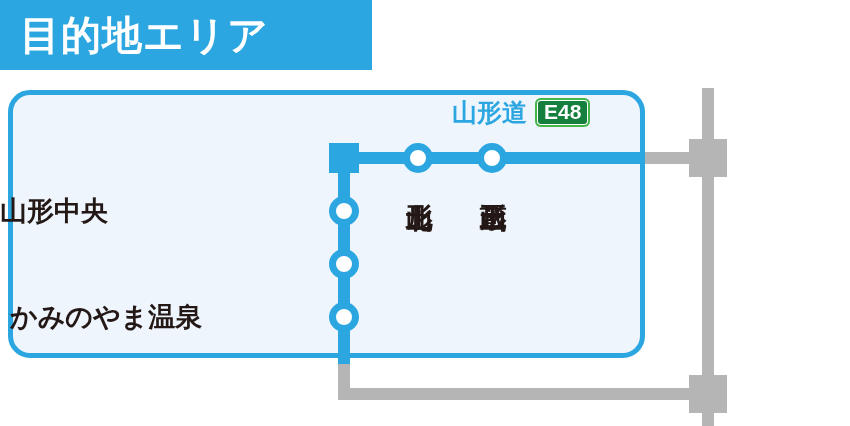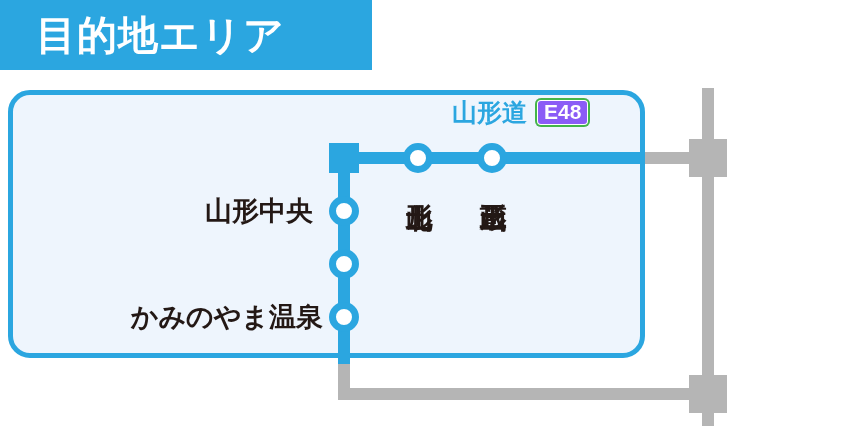--- a/index.html
+++ b/index.html
@@ -27,21 +27,21 @@
   .header-banner {
     position: absolute;
     left: 0;
     top: 0;
     width: 372px;
     height: 70px;
     background: #2ba6e0;
     display: flex;
     align-items: center;
     box-sizing: border-box;
-    padding-left: 36px;
+    padding-left: 20px;
   }
   .header-title {
     color: #ffffff;
     font-size: 40px;
     font-weight: bold;
     letter-spacing: 1px;
     line-height: 1;
     white-space: nowrap;
   }
 
@@ -118,39 +118,38 @@
   .route-name {
     color: #2ba6e0;
     font-size: 25px;
     font-weight: bold;
     line-height: 1;
   }
   .route-shield {
     display: inline-flex;
     align-items: center;
     justify-content: center;
-    background: #8b5cf6;
+    background: #15803d;
     color: #ffffff;
     font-size: 21px;
     font-weight: bold;
     line-height: 1;
     border-radius: 6px;
     padding: 3px 9px 5px 9px;
     box-shadow: inset 0 0 0 2px #43b549, inset 0 0 0 3px #ffffff;
   }
 
   
   .label-h {
     position: absolute;
     color: #231815;
     font-size: 27px;
     font-weight: bold;
     line-height: 1;
     white-space: nowrap;
-    text-align: right;
     z-index: 7;
   }
   .label-v {
     position: absolute;
     color: #231815;
     font-size: 27px;
     font-weight: bold;
     line-height: 1.05;
     z-index: 7;
     writing-mode: vertical-rl;

